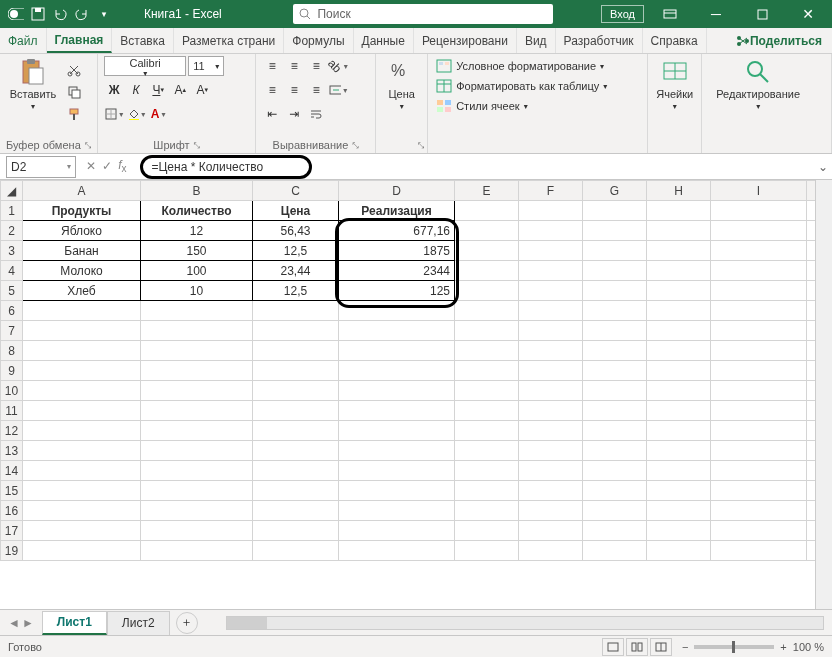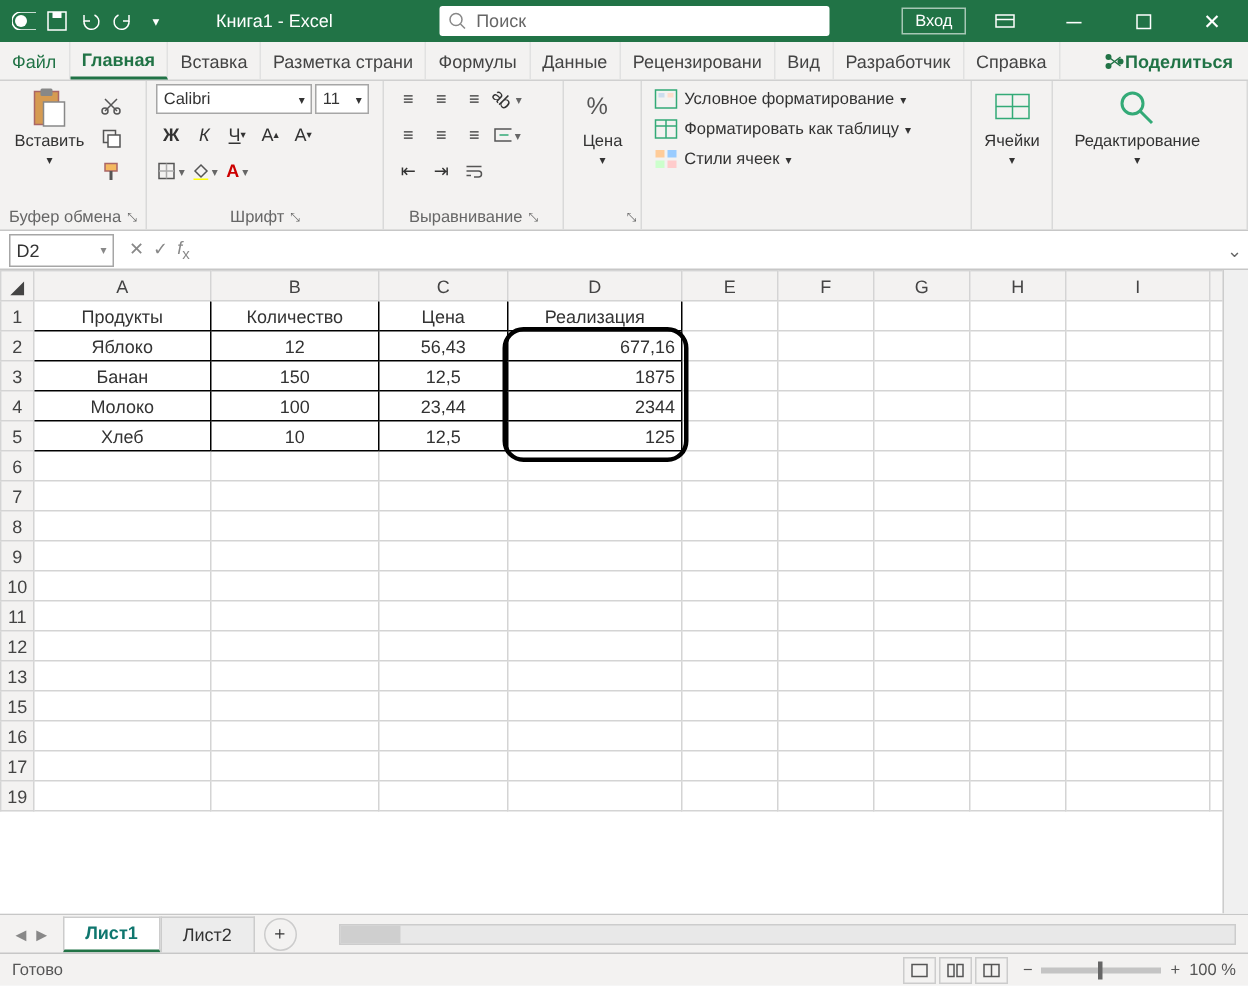--- a/index.html
+++ b/index.html
@@ -49,21 +49,21 @@
 
 
 .gridwrap { flex: 1; background: #fff; display: flex; flex-direction: column; position: relative; }
 .gridscroll { flex: 1; overflow: hidden; position: relative; }
 table.sheet { border-collapse: collapse; table-layout: fixed; }
 table.sheet th, table.sheet td { border: 1px solid #d4d4d4; font-size: 12px; height: 20px; }
 table.sheet th { background: #f3f2f1; font-weight: normal; color: #444; text-align: center; }
 table.sheet td { background: #fff; padding: 0 4px; }
 table.sheet .colA{width:118px;} .colB{width:112px;} .colC{width:86px;} .colD{width:116px;} .colE{width:64px;} .colF{width:64px;} .colG{width:64px;} .colH{width:64px;} .colI{width:96px;} .colJ{width:16px;}
 td.cellb { border: 1px solid #000 !important; text-align: center; }
-td.headcell { font-weight: normal; text-align: center; border: 1px solid #000 !important; }
+td.headcell { font-weight: bold; text-align: center; border: 1px solid #000 !important; }
 td.num { text-align: right; }
 .highlight-box { position: absolute; border: 3px solid #000; border-radius: 14px; pointer-events: none; }
 .vscroll { position: absolute; right: 0; top: 0; bottom: 0; width: 17px; background: #f0f0f0; border-left: 1px solid #ccc; }
 
 
 .sheetbar { height: 26px; background: #f3f2f1; border-top: 1px solid #c7c7c7; display: flex; align-items: center; }
 .sheetbar .nav { display: flex; gap: 2px; padding: 0 8px; color: #888; }
 .sheettab { padding: 0 14px; height: 24px; display: flex; align-items: center; border: 1px solid #ccc; border-bottom: none; background: #fff; font-size: 12px; }
 .sheettab.active { border-bottom: 2px solid #217346; font-weight:bold; color:#0f766e;}
 .sheettab.inactive { background: #ececec; }
@@ -197,21 +197,21 @@
             </svg>
           </div>
       </div>
     </div>
     <div class="label"><span>Буфер обмена</span><span class="dd">⤡</span></div>
   </div>
 
   <div class="group" style="width:158px;">
     <div class="body col">
       <div class="rowctl">
-        <div class="selectbox" style="width:104px;justify-content:space-between;">
+        <div class="selectbox" style="width:82px;justify-content:space-between;flex-direction:column;">
             <span>Calibri</span>
             <span style="font-size:8px;">▾</span>
           </div>
         <div class="selectbox" style="width:36px;justify-content:space-between;">
             <span>11</span>
             <span style="font-size:8px;">▾</span>
           </div>
       </div>
       <div class="rowctl">
         <div class="smbtn">
@@ -362,20 +362,23 @@
 <div class="fbar">
   <div class="namebox">
       <span>D2</span>
       <span style="font-size:8px;color:#888;">▾</span>
     </div>
   <div class="fxbtns">
     <span>✕</span>
     <span>✓</span>
     <span><i>f</i><sub>x</sub></span>
   </div>
+  <div class="fxbox">
+      <span>=Цена * Количество</span>
+    </div>
   <div class="rest"></div>
   <div class="dd">⌄</div>
 </div>
 
 <div class="gridwrap">
   <div class="gridscroll">
     <table class="sheet">
       <colgroup>
         <col class="rowh" style="width:22px;">
           <col class="colA">
@@ -566,20 +569,33 @@
             <td></td>
             <td></td>
             <td></td>
             <td></td>
             <td></td>
             <td></td>
             <td></td>
             <td></td>
           </tr>
       <tr>
+            <th>14</th>
+            <td></td>
+            <td></td>
+            <td></td>
+            <td></td>
+            <td></td>
+            <td></td>
+            <td></td>
+            <td></td>
+            <td></td>
+            <td></td>
+          </tr>
+      <tr>
             <th>15</th>
             <td></td>
             <td></td>
             <td></td>
             <td></td>
             <td></td>
             <td></td>
             <td></td>
             <td></td>
             <td></td>

